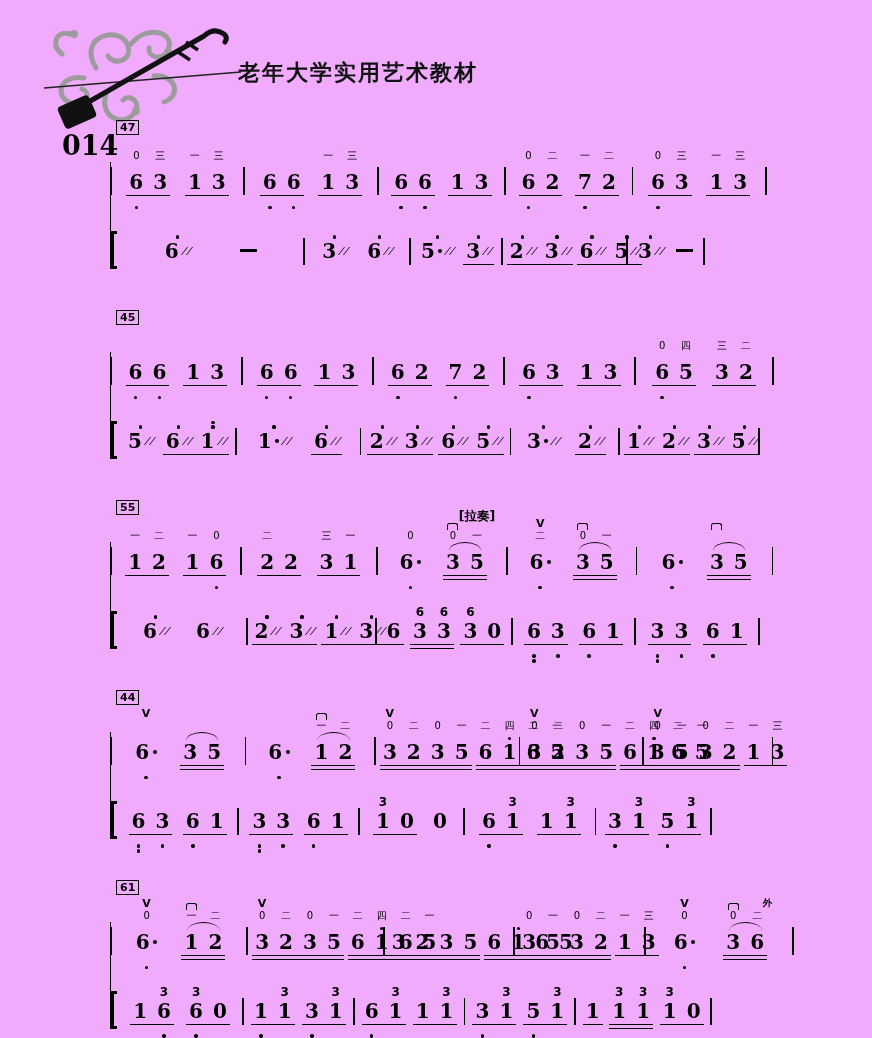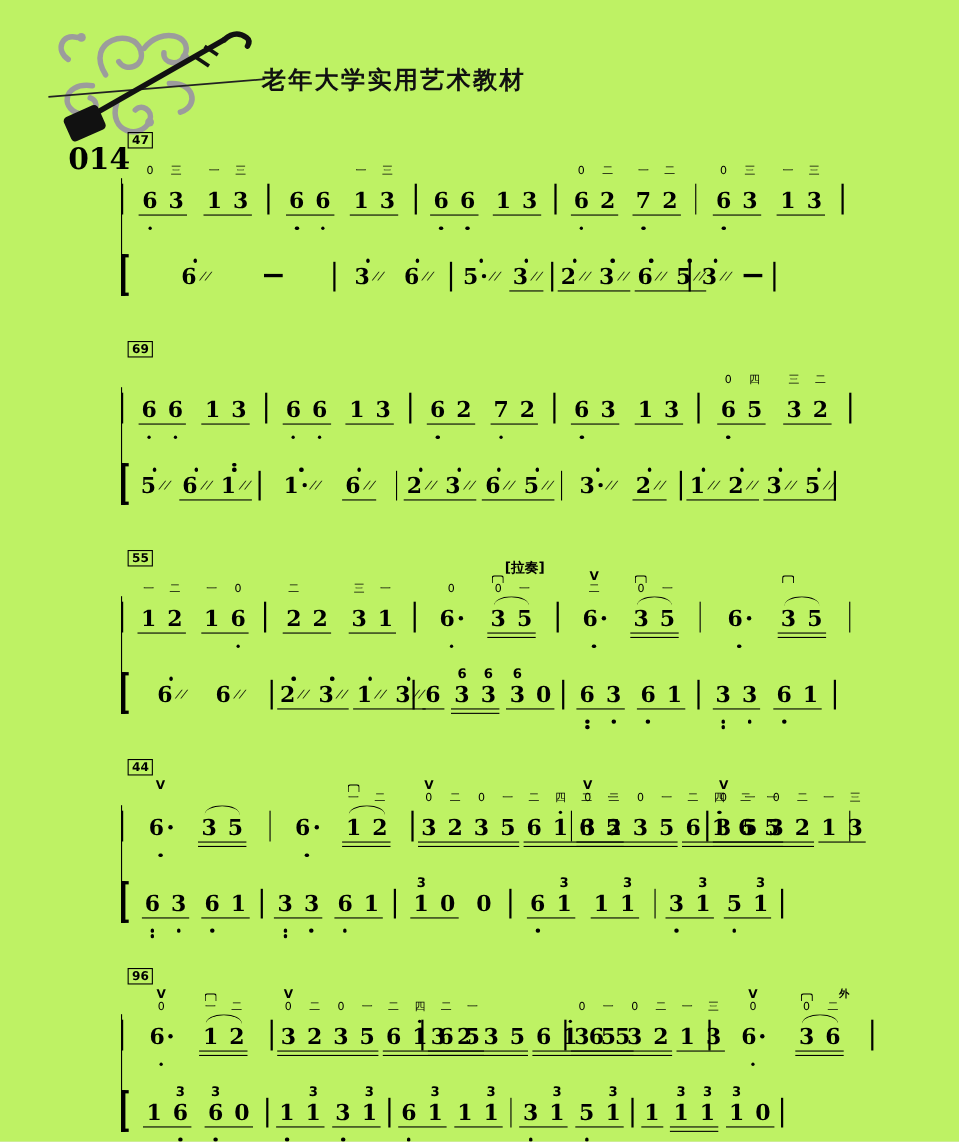--- a/index.html
+++ b/index.html
@@ -1,16 +1,16 @@
 <!DOCTYPE html>
 <html><head>
 <meta charset="utf-8">
 <style>
   html,body{margin:0;padding:0;background:#e8e8e6;}
-  .page{position:relative;width:872px;height:1038px;background:#bef264;font-family:"DejaVu Sans",sans-serif;color:#000;overflow:hidden;}
+  .page{position:relative;width:872px;height:1038px;background:#f0abfc;font-family:"DejaVu Sans",sans-serif;color:#000;overflow:hidden;}
   .title{position:absolute;left:238px;top:58px;font-size:22px;font-weight:bold;letter-spacing:2px;color:#111;font-family:"DejaVu Sans",sans-serif;}
   .pagenum{position:absolute;left:62px;top:130px;font-size:27px;font-weight:bold;font-family:"DejaVu Serif",serif;}
   .ornament{position:absolute;left:36px;top:16px;}
   #score{position:absolute;left:110px;top:116px;width:684px;}
   .system{position:relative;margin-bottom:22px;}
   .sysline{position:absolute;left:0;top:46px;height:93px;width:1.4px;background:#000;}
   .mlabel{display:inline-block;border:1.3px solid #000;font-size:11px;font-weight:bold;line-height:13px;padding:0 3px;margin-left:6px;margin-bottom:2px;}
   .lazou{position:absolute;top:12px;left:51%;font-size:12.5px;font-weight:bold;}
   .line{display:flex;align-items:flex-start;}
   .mel{margin-top:0;}
@@ -493,21 +493,21 @@
               <div class="rh"></div>
               <div class="rd">
                 <div class="dash"></div>
               </div>
               <div class="rs"></div>
               <div class="rl"></div>
             </div>
           </div>
           <div class="bar ab"></div>
         </div></div>
-      <div class="system"><div class="sysline"></div><div class="mlabel">69</div><div class="line mel" style="width: 97%;">
+      <div class="system"><div class="sysline"></div><div class="mlabel">45</div><div class="line mel" style="width: 97%;">
           <div class="bar mb"></div>
           <div class="meas" style="flex-grow: 1;">
             <div class="grp">
               <div class="cell mc">
                 <div class="rb"></div>
                 <div class="rf"></div>
                 <div class="rh"></div>
                 <div class="rd">
                   <div class="dg">6</div>
                 </div>
@@ -2003,21 +2003,21 @@
                   <div class="dg">1</div>
                 </div>
                 <div class="rs"></div>
                 <div class="rl"></div>
               </div>
               <div class="bm" style="top: 38px;"></div>
             </div>
           </div>
           <div class="bar ab"></div>
         </div></div>
-      <div class="system"><div class="sysline"></div><div class="mlabel">96</div><div class="line mel" style="width: 100%;">
+      <div class="system"><div class="sysline"></div><div class="mlabel">61</div><div class="line mel" style="width: 100%;">
           <div class="bar mb"></div>
           <div class="meas" style="flex-grow: 1.1;">
             <div class="grp">
               <div class="cell mc">
                 <div class="rb">V</div>
                 <div class="rf">0</div>
                 <div class="rh"></div>
                 <div class="rd">
                   <div class="dg">6</div>
                   <div class="dd"></div>

